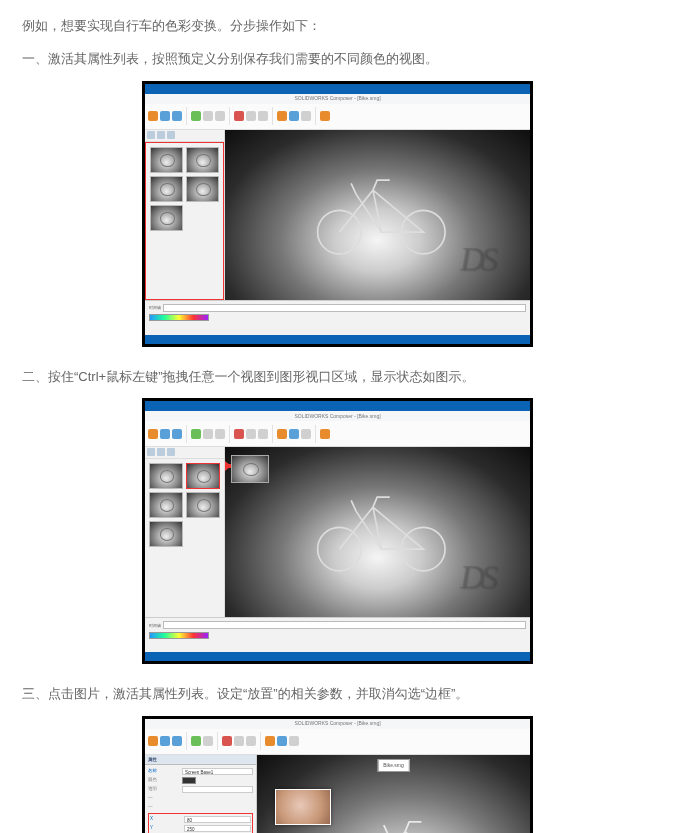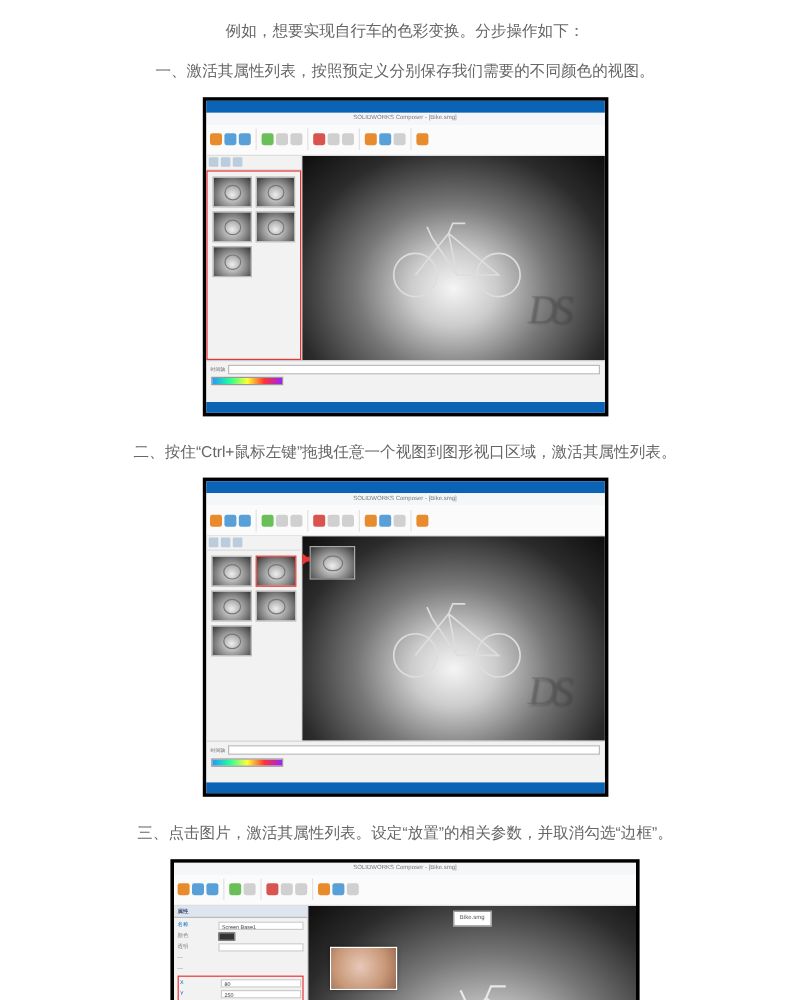--- a/index.html
+++ b/index.html
@@ -5,29 +5,29 @@
     * { margin: 0; padding: 0; box-sizing: border-box; }
     body {
       width: 675px;
       font-family: "Microsoft YaHei", "SimSun", sans-serif;
       font-size: 13px;
       color: #666;
       background: #fff;
       padding: 8px 10px;
       line-height: 1.8;
     }
-    .para { margin: 6px 0 10px 0; text-align: center; }
+    .para { margin: 6px 0 10px 12px; }
     
     
     .shot {
       border: 3px solid #000;
       margin: 0 auto 18px auto;
       background: #fff;
     }
-    .shot1, .shot2 { width: 338px; }
+    .shot1, .shot2 { width: 391px; }
     .shot3 { width: 391px; }
     
     .taskbar {
       height: 10px;
       background: #0b63b5;
     }
     .titlebar {
       height: 10px;
       background: #f4f6f8;
       padding: 0 4px;
@@ -305,21 +305,21 @@
       <div class="bp-timeline"></div>
     </div>
     <div class="bp-row">
       <div class="bp-colorbar"></div>
     </div>
     <div class="bp-row"></div>
   </div>
   <div class="statusbar"></div>
 </div>
 
-<p class="para">二、按住“Ctrl+鼠标左键”拖拽任意一个视图到图形视口区域，激活其属性列表。</p>
+<p class="para">二、按住“Ctrl+鼠标左键”拖拽任意一个视图到图形视口区域，显示状态如图示。</p>
 
 <div class="shot shot2">
   <div class="taskbar"></div>
   <div class="titlebar">
     <span>SOLIDWORKS Composer - [Bike.smg]</span>
   </div>
   <div class="ribbon">
     <div class="ricon orange"></div>
     <div class="ricon blue"></div>
     <div class="ricon blue"></div>

